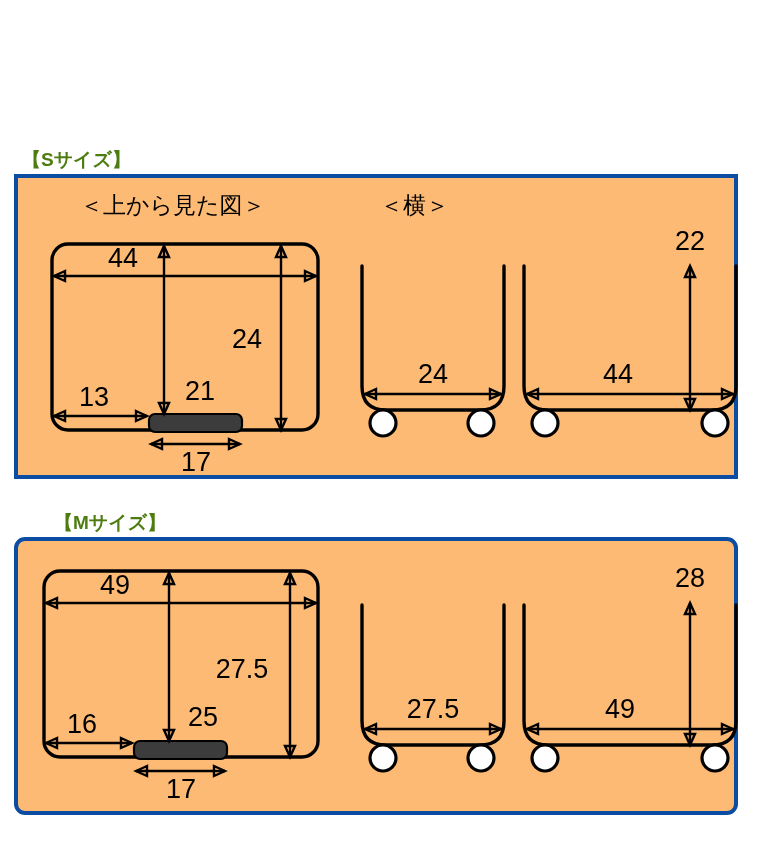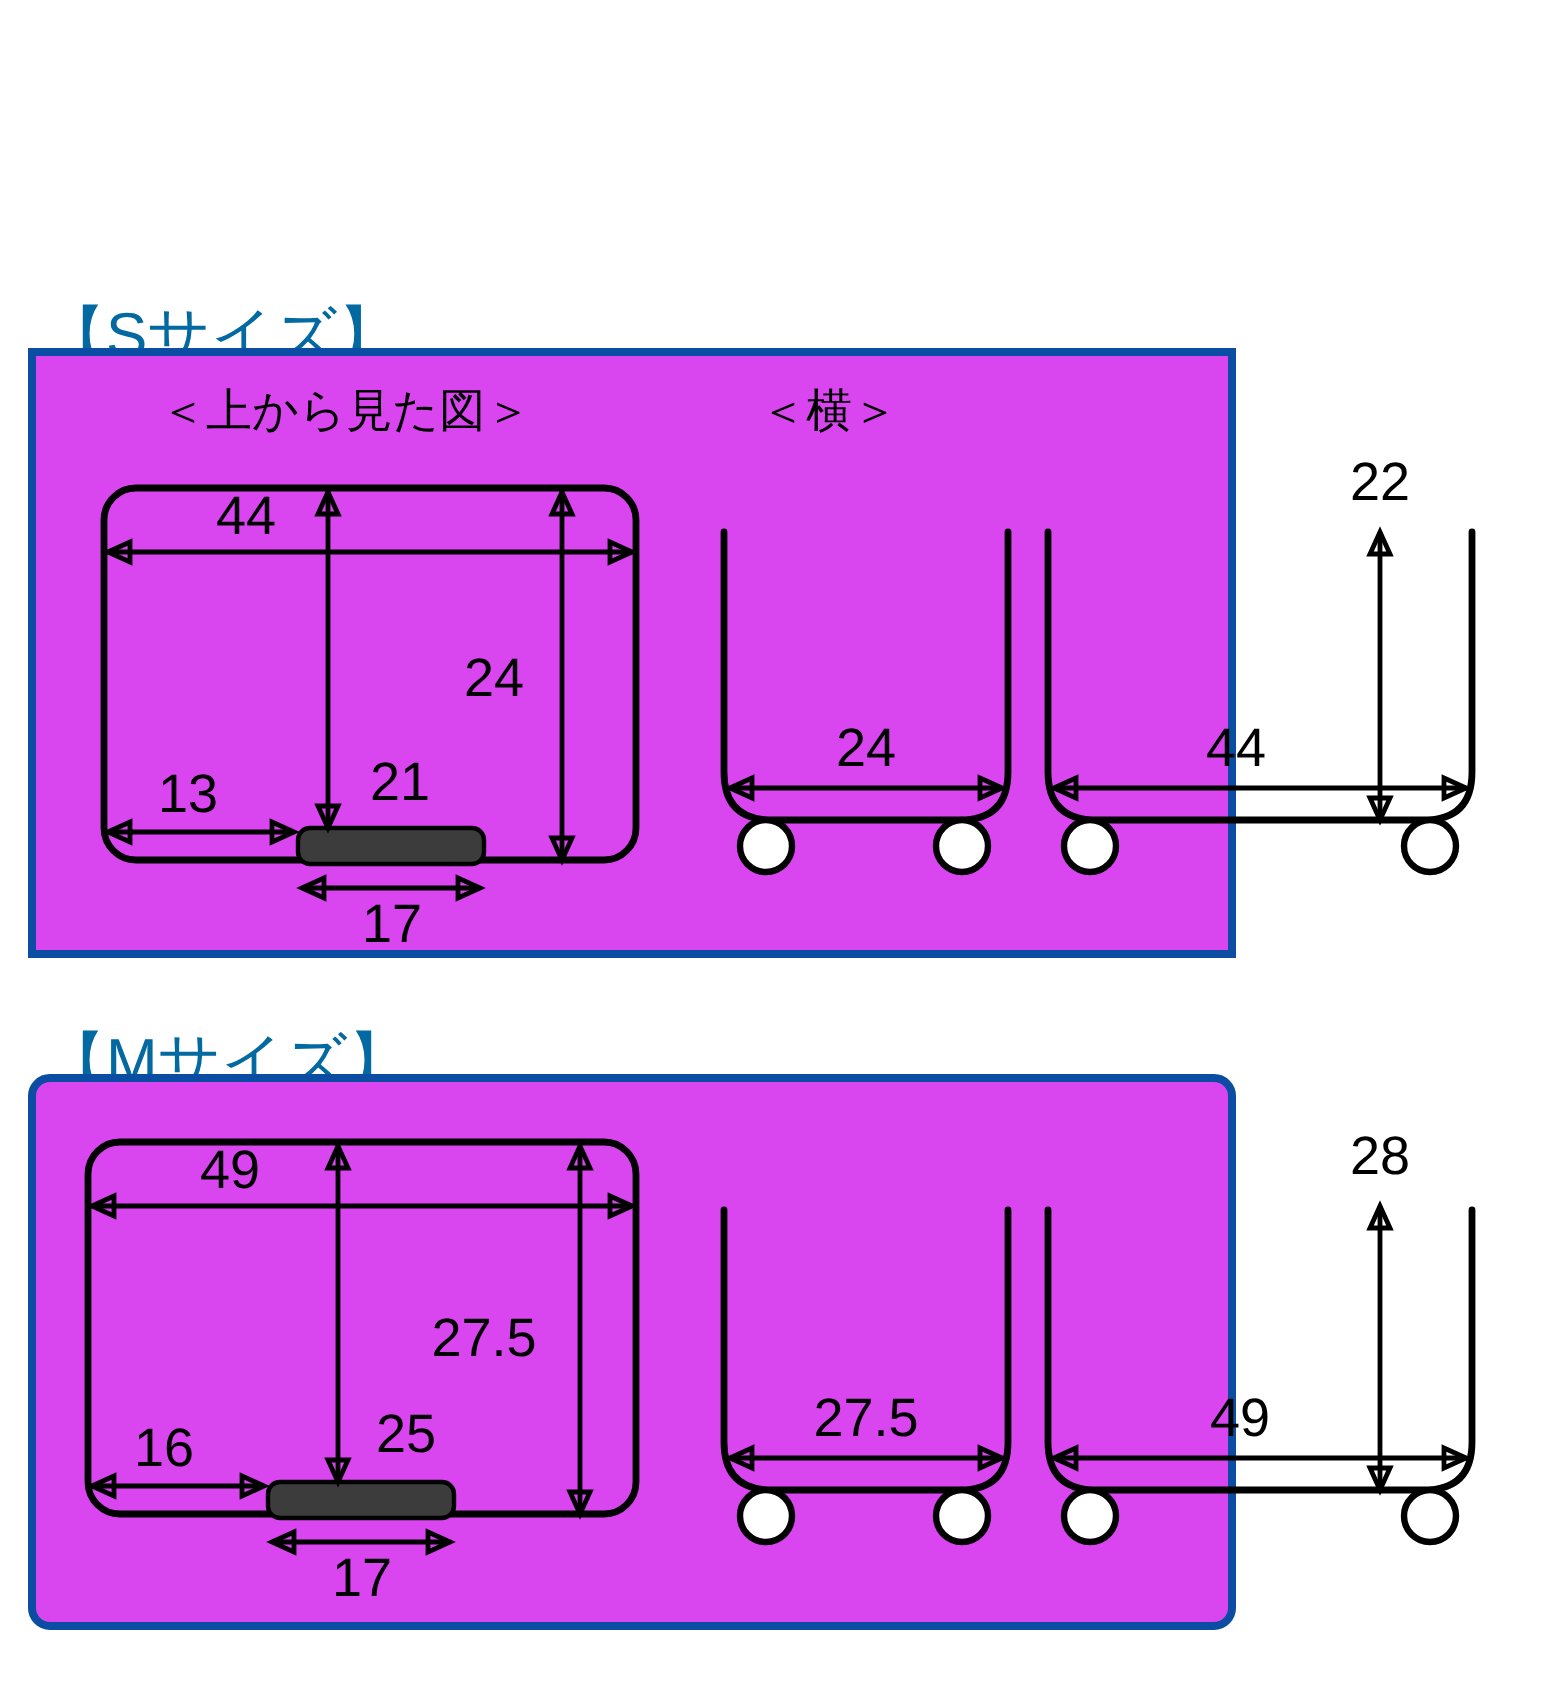--- a/index.html
+++ b/index.html
@@ -10,29 +10,29 @@
   }
   .note{
     position:absolute;left:0;top:46px;width:780px;
     color:#c8171e;font-weight:bold;font-size:25px;line-height:1.38;
   }
   .note-line{display:block;white-space:nowrap;}
   .note-line.l1{padding-left:34px;}
   .note-line.l2{padding-left:60px;}
 
   .sec-title{
-    position:absolute;left:22px;font-weight:normal;font-size:31px;color:#0369a1;
+    position:absolute;left:22px;font-weight:bold;font-size:19px;color:#4d7c0f;
     white-space:nowrap;letter-spacing:0px;
   }
   .sec-title.s{top:147px;}
-  .sec-title.m{top:510px;}
+  .sec-title.m{top:510px;margin-left:32px;}
 
   .panel{
-    position:absolute;left:14px;width:604px;
-    border:4px solid #0b4da2;background:#d946ef;box-sizing:border-box;
+    position:absolute;left:14px;width:724px;
+    border:4px solid #0b4da2;background:#fdba74;box-sizing:border-box;
   }
   .panel.s{top:174px;height:305px;}
   .panel.m{top:537px;height:278px;border-radius:11px;}
 
   .view-label{
     position:absolute;font-size:23px;color:#000;white-space:nowrap;
     font-family:"Liberation Sans","DejaVu Sans",sans-serif;
   }
   svg{position:absolute;left:0;top:0;overflow:visible;}
   .dim{stroke:#000;stroke-width:2.4;fill:none;}

